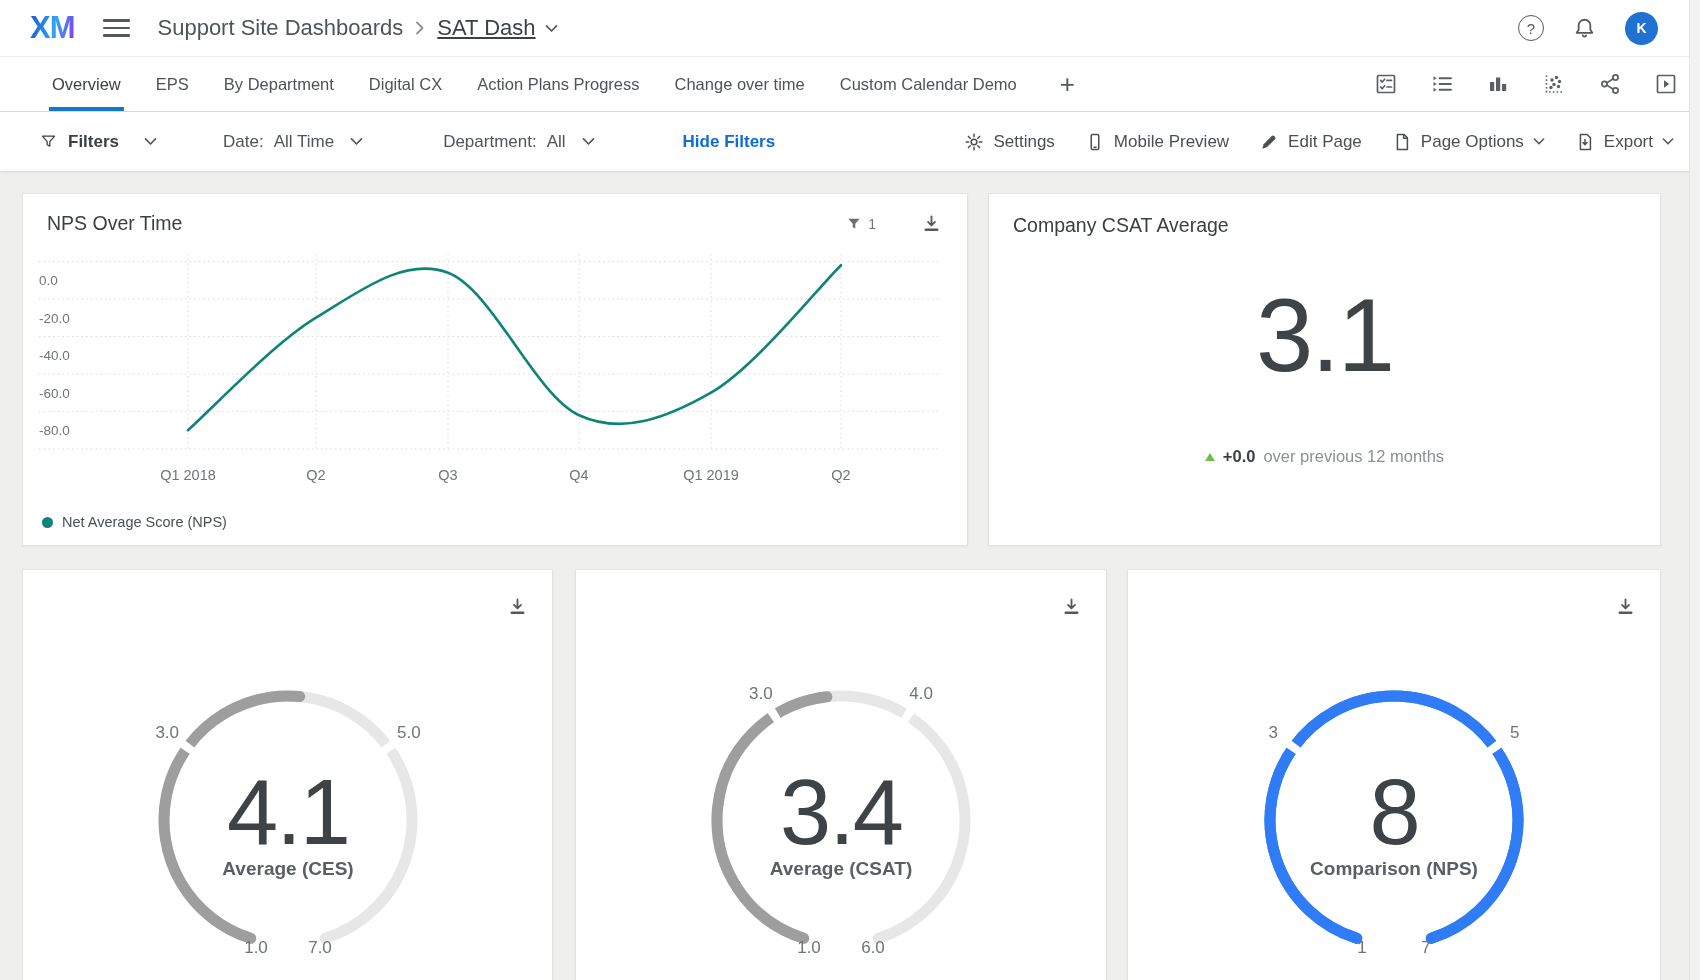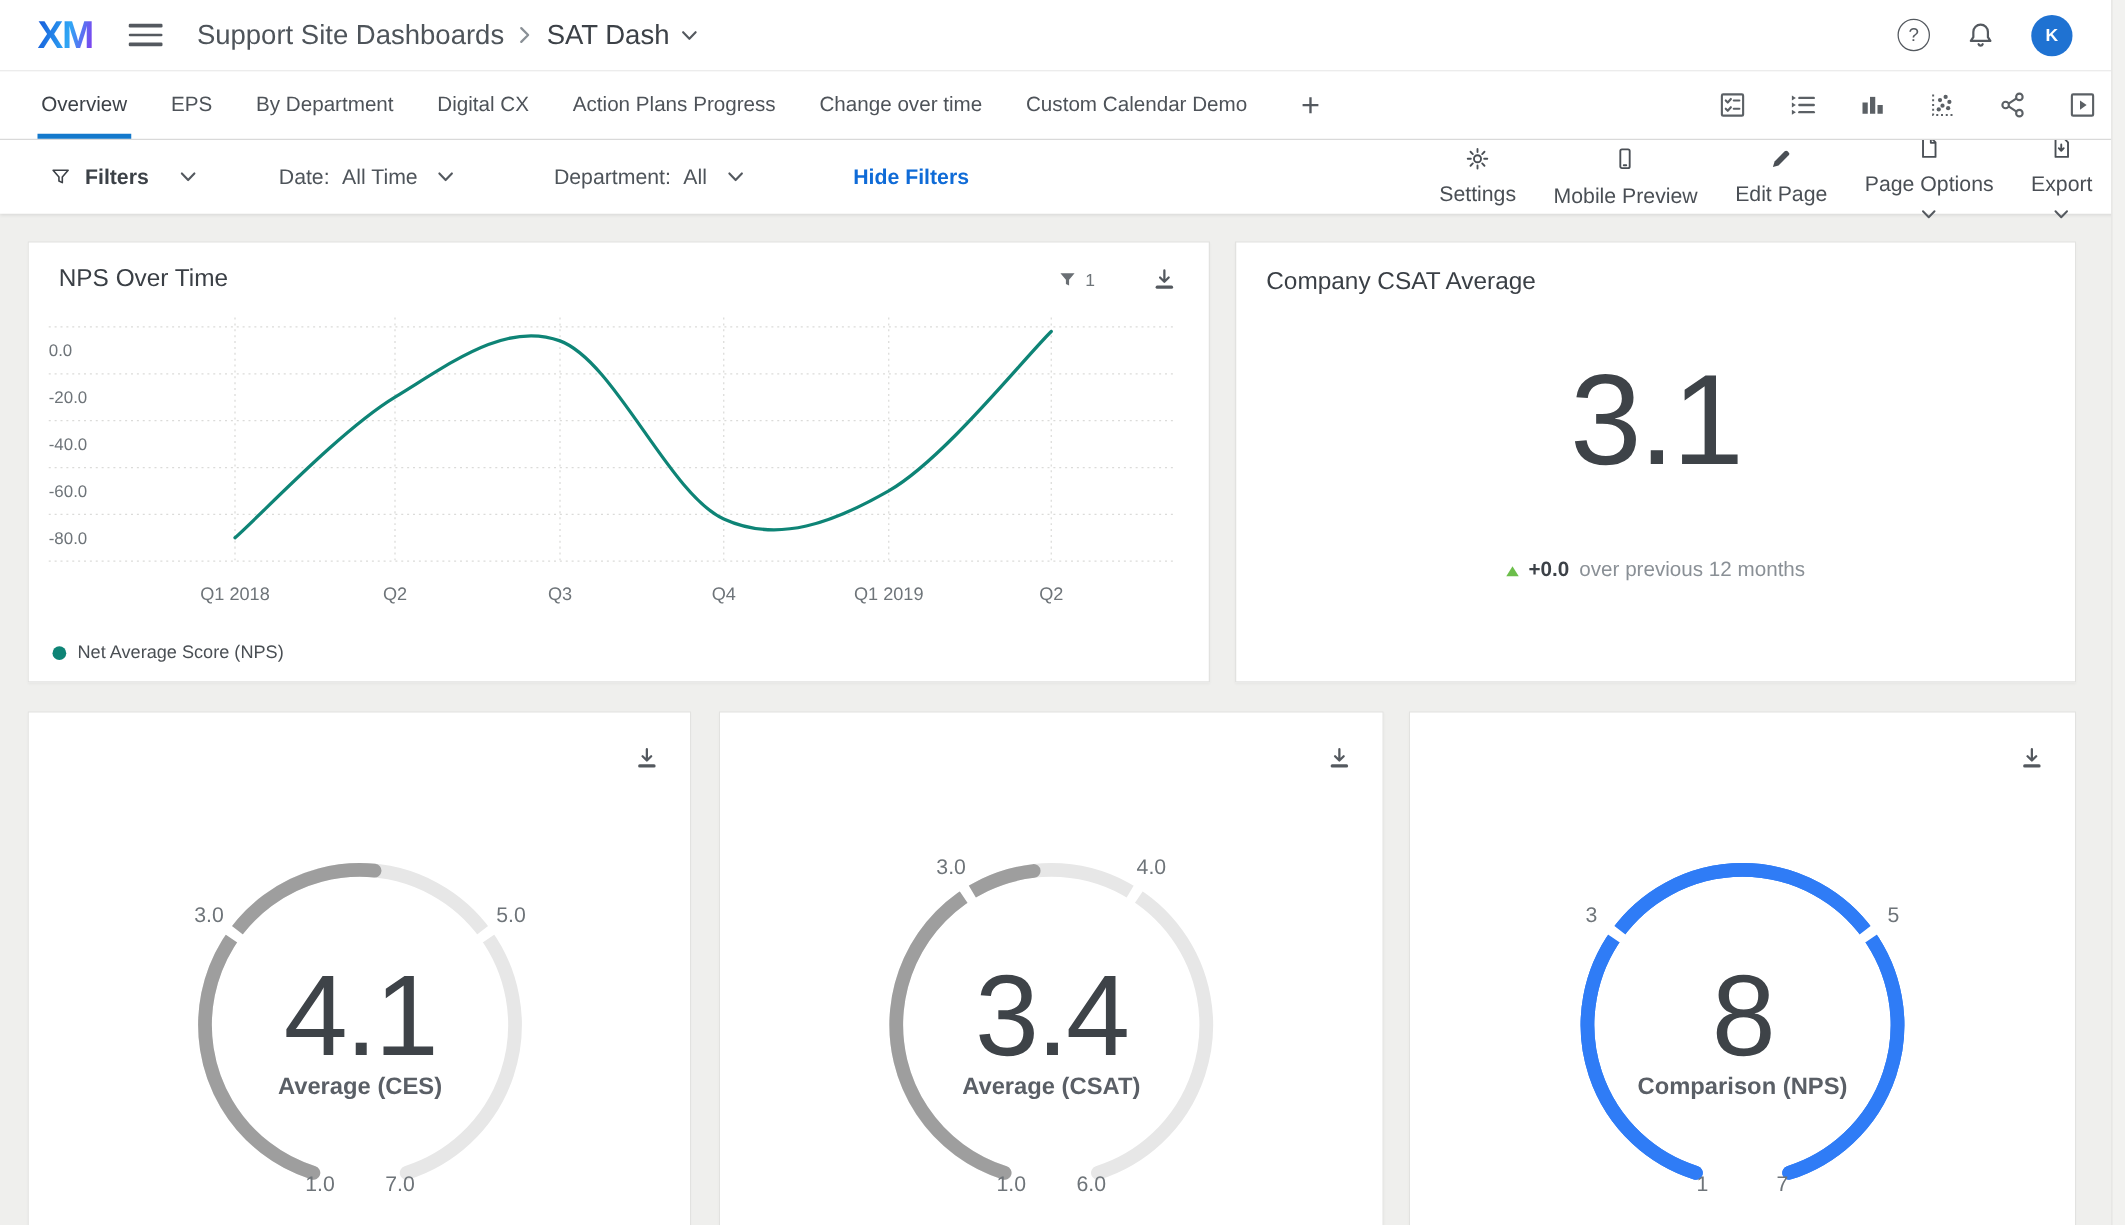--- a/index.html
+++ b/index.html
@@ -11,55 +11,55 @@
   .topbar { position:absolute; top:0; left:0; right:0; height:57px; background:#fff;
             border-bottom:1px solid #ececec; display:flex; align-items:center;
             justify-content:space-between; padding:0 42px 0 30px; z-index:10; }
   .topbar-left { display:flex; align-items:center; gap:26px; }
   .xm-logo { font-size:31px; font-weight:800; letter-spacing:-1px;
              background:linear-gradient(100deg,#1557d8 0%,#2fa7f5 55%,#8a33ee 100%);
              -webkit-background-clip:text; background-clip:text; color:transparent; cursor:pointer; }
   .hamburger { display:flex; flex-direction:column; gap:5px; cursor:pointer; padding:4px 2px; background:none; border:none; }
   .hamburger span { display:block; width:27px; height:2.6px; background:#54595F; border-radius:1px; }
   .breadcrumb { display:flex; align-items:center; gap:12px; font-size:22px; color:#4E545A; }
-  .crumb-current { color:#3C4147; display:flex; align-items:center; gap:9px; cursor:pointer; }
+  .crumb-current { color:#3C4147; display:flex; align-items:center; gap:9px; cursor:pointer;text-decoration:underline; }
   .crumb-parent { cursor:pointer; }
   .topbar-right { display:flex; align-items:center; gap:28px; }
   .help-circle { width:26px; height:26px; border:1.8px solid #54595F; border-radius:50%;
                  display:flex; align-items:center; justify-content:center; font-size:15px;
                  color:#54595F; cursor:pointer; }
   .avatar { width:33px; height:33px; border-radius:50%; background:#1F72D2; color:#fff;
             font-size:14px; font-weight:bold; display:flex; align-items:center;
             justify-content:center; cursor:pointer; }
   .icon-btn { background:none; border:none; cursor:pointer; display:flex; align-items:center; }
 
   
   .tabbar { position:absolute; top:57px; left:0; right:0; height:55px; background:#fff;
             border-bottom:1px solid #D9D9D9; display:flex; align-items:center;
             justify-content:space-between; padding:0 22px 0 33px; z-index:9; }
-  .tabs { display:flex; align-items:center; gap:35px; height:100%; }
+  .tabs { display:flex; align-items:center; gap:35px; height:100%;margin-left:19px; }
   .tab { font-size:16.5px; color:#4E5359; height:100%; display:flex; align-items:center;
          position:relative; cursor:pointer; white-space:nowrap; }
   .tab.active { color:#3C4147; }
   .tab.active::after { content:""; position:absolute; left:-3px; right:-3px; bottom:0;
                        height:4px; background:#1479CC; }
   .tab-add { font-size:26px; color:#54595F; margin-left:8px; font-weight:300; }
   .tab-icons { display:flex; align-items:center; gap:32px; }
 
   
   .toolbar { position:absolute; top:112px; left:0; right:0; height:59px; background:#fff;
              display:flex; align-items:center; justify-content:space-between;
              padding:0 26px 0 40px; box-shadow:0 1px 3px rgba(0,0,0,0.10); z-index:8; }
   .tool-left { display:flex; align-items:center; font-size:17px; }
   .filters-group { display:flex; align-items:center; gap:11px; font-weight:bold; color:#3C4147; cursor:pointer; }
   .date-group { display:flex; align-items:center; gap:10px; margin-left:66px; color:#4E545A; cursor:pointer; }
   .dept-group { display:flex; align-items:center; gap:10px; margin-left:80px; color:#4E545A; cursor:pointer; }
   .hide-filters { margin-left:88px; color:#0F6BD7; cursor:pointer; font-size:17px;font-weight:bold; }
   .tool-right { display:flex; align-items:center; gap:30px; font-size:17px; color:#4A4F55; }
-  .tool-action { display:flex; align-items:center; gap:9px; cursor:pointer; white-space:nowrap;flex-direction:column; }
+  .tool-action { display:flex; align-items:center; gap:9px; cursor:pointer; white-space:nowrap; }
 
   
   .canvas { position:absolute; top:171px; left:0; right:0; height:809px; background:#EFEFED; overflow:hidden; }
   .card { position:absolute; background:#fff; border:1px solid #E2E2E0;
           box-shadow:0 1px 2px rgba(0,0,0,0.04); }
   .card-title { font-size:19.5px; color:#3A3F45; }
 
   .card-nps  { left:22px;  top:22px;  width:946px; height:353px; }
   .card-csat { left:988px; top:22px;  width:673px; height:353px; }
   .card-g0   { left:22px;   top:398px; width:531px; height:560px; }

